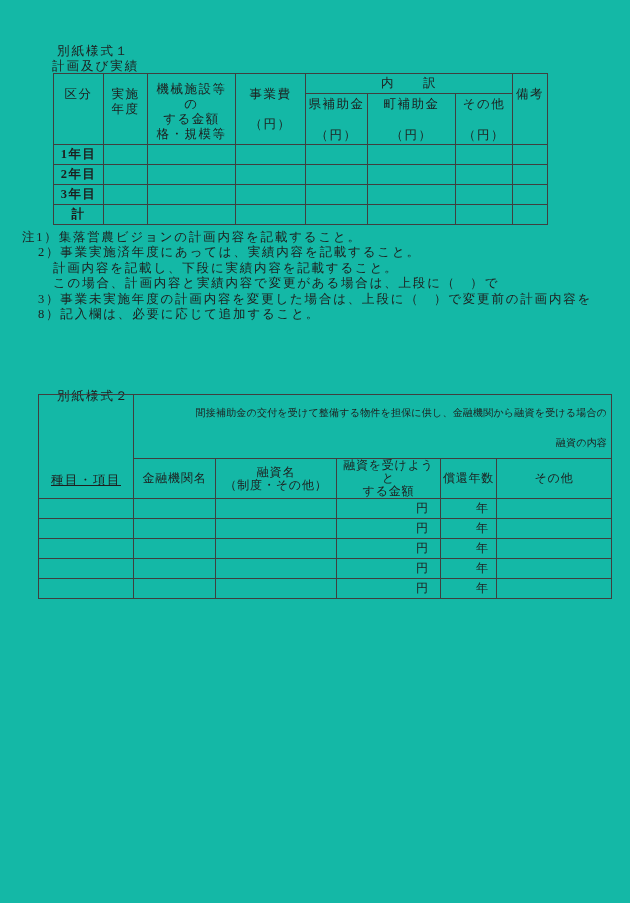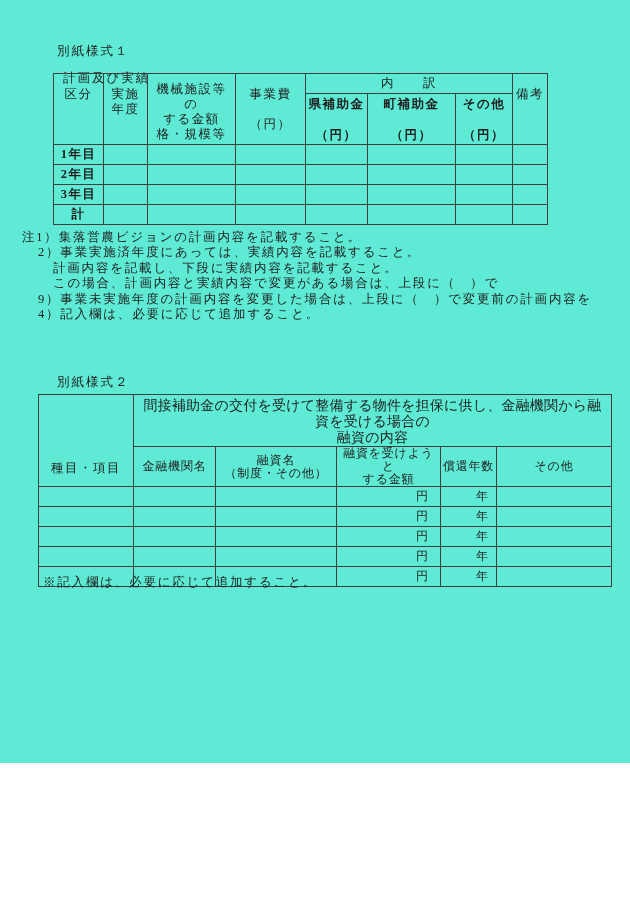--- a/index.html
+++ b/index.html
@@ -1,59 +1,59 @@
 <!DOCTYPE html>
 <html><head>
 <meta charset="utf-8">
 <style>
   html,body{margin:0;padding:0;background:#ffffff;}
   .page{
-    position:relative; width:630px; height:763px; background:#5eead4;
+    position:relative; width:630px; height:903px; background:#14b8a6;
     font-family:"Liberation Serif","DejaVu Serif",serif;
     color:#1e1e1e; overflow:hidden;
   }
   .abs{position:absolute;}
 
   .form-label{font-size:12.5px; letter-spacing:2px; line-height:14px; white-space:pre;}
   .form1-label{left:57px; top:44px;}
-  .form1-title{left:63px; top:59px;margin-top:12px;}
-  .form2-label{left:57px; top:375px;}
+  .form1-title{left:52px; top:59px;}
+  .form2-label{left:57px; top:389px;}
 
   table{border-collapse:collapse; table-layout:fixed;}
   td{
     border:1px solid #3f3f3f; padding:0; overflow:hidden;
     font-size:12.5px; letter-spacing:1.5px; text-align:center;
     vertical-align:middle; white-space:pre-line;
   }
 
   
   .table1{left:53px; top:73px; width:494px;padding-left:20px;}
   .t1-hr1{height:20px;}
   .t1-hr2{height:50px;}
   .t1-dr{height:20px;font-weight:bold;}
   .th-top{vertical-align:top; padding-top:13px; line-height:15px;}
   .th-kikai{vertical-align:top; padding-top:8px; line-height:15px;}
-  .th-sub{vertical-align:top; padding-top:3px; line-height:15.5px;font-weight:bold;}
+  .th-sub{vertical-align:top; padding-top:3px; line-height:15.5px;}
   .th-mid{vertical-align:middle;}
 
   
   .notes{left:22px; top:230px; font-size:12.5px; letter-spacing:1.8px; line-height:15.4px;}
   .note{white-space:pre;}
   .ind1{padding-left:16px;}
   .ind2{padding-left:31px;}
 
   
   .table2{left:38px; top:394px; width:573px;}
   .t2-hr1{height:47px;}
   .t2-hr2{height:25px;}
   .t2-dr{height:20px;}
-  .t2-rowhead{vertical-align:bottom; padding-bottom:9px;}
+  .t2-rowhead{vertical-align:bottom; padding-bottom:9px;text-decoration:underline;}
   .t2-intro{
-    text-align:center; vertical-align:top; padding:3px 4px 0 4px;
-    font-size:14px; letter-spacing:0.2px; line-height:16px;
+    text-align:right; vertical-align:top; padding:3px 4px 0 4px;
+    font-size:10px; letter-spacing:0.2px; line-height:30px;
   }
   .t2-sub{font-size:12px; letter-spacing:0.8px; line-height:13px;}
   .unit{text-align:right; font-size:12px; letter-spacing:0;}
   .unit-yen{padding-right:12px;}
   .unit-year{padding-right:8px;}
 
   .t2-note{left:43px; top:575px; font-size:12.5px; letter-spacing:1.8px; line-height:15px; white-space:pre;}
 </style>
 </head>
 <body>
@@ -141,22 +141,22 @@
         <td></td>
       </tr>
     </tbody>
   </table>
 
   <div class="abs notes">
     <div class="note ind0">注1）集落営農ビジョンの計画内容を記載すること。</div>
     <div class="note ind1">2）事業実施済年度にあっては、実績内容を記載すること。</div>
     <div class="note ind2">計画内容を記載し、下段に実績内容を記載すること。</div>
     <div class="note ind2">この場合、計画内容と実績内容で変更がある場合は、上段に（　）で</div>
-    <div class="note ind1">9）事業未実施年度の計画内容を変更した場合は、上段に（　）で変更前の計画内容を</div>
-    <div class="note ind1">4）記入欄は、必要に応じて追加すること。</div>
+    <div class="note ind1">3）事業未実施年度の計画内容を変更した場合は、上段に（　）で変更前の計画内容を</div>
+    <div class="note ind1">8）記入欄は、必要に応じて追加すること。</div>
   </div>
 
   <div class="abs form-label form2-label">別紙様式２</div>
 
   <table class="abs table2">
     <colgroup>
       <col style="width:95px">
         <col style="width:82px">
         <col style="width:121px">
       <col style="width:104px">
@@ -214,15 +214,14 @@
         <td></td>
           <td></td>
         <td></td>
         <td class="unit unit-yen">円</td>
         <td class="unit unit-year">年</td>
         <td></td>
       </tr>
     </tbody>
   </table>
 
-  <div class="abs t2-note">※記入欄は、必要に応じて追加すること。</div>
 
 </div>
 
 </body></html>

